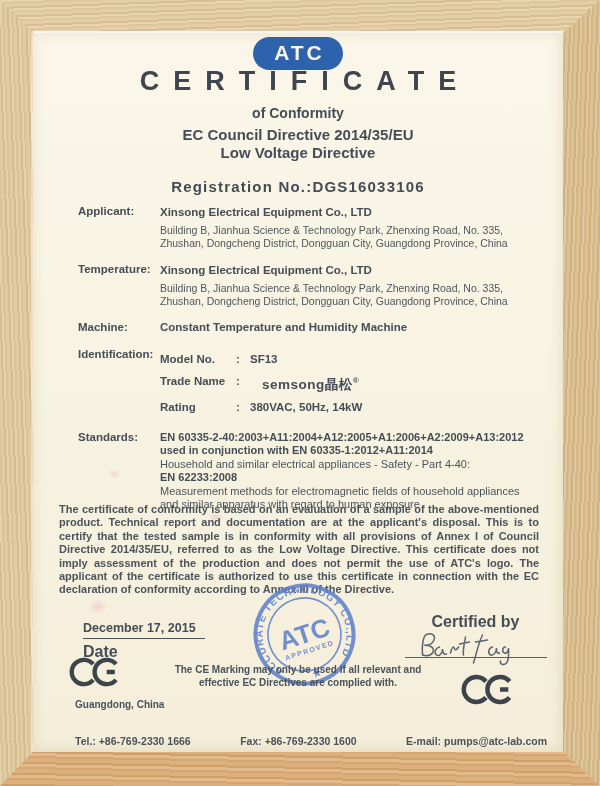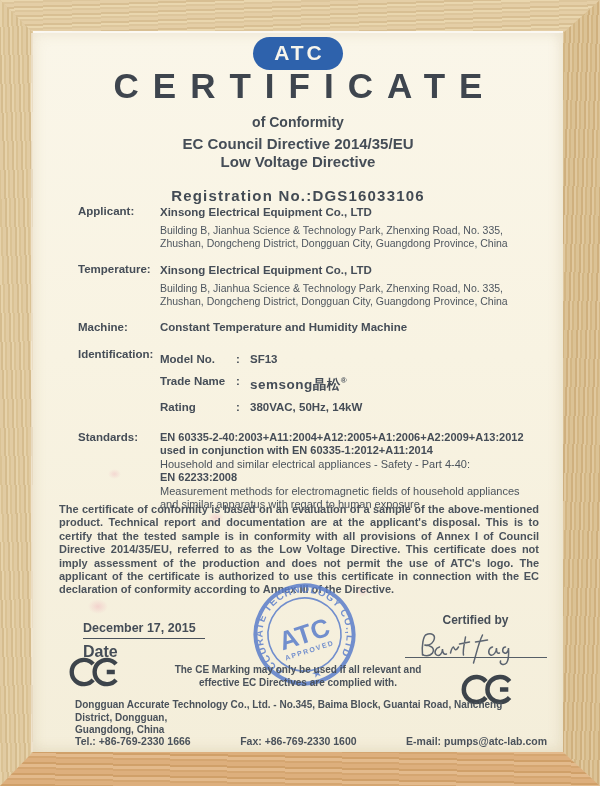--- a/index.html
+++ b/index.html
@@ -49,52 +49,52 @@
   
   .header{position:absolute;top:0;left:0;right:0;text-align:center;}
   .atc-pill{
     display:inline-block;margin-top:4px;
     background:var(--logo-blue);color:#f6f4ec;
     font-weight:bold;font-size:21px;letter-spacing:3px;
     padding:4px 18px 5px 21px;border-radius:17px;
   }
   .cert-title{
     margin-top:-4px;
-    font-size:35px;font-weight:bold;color:#3e454e;
+    font-size:27px;font-weight:bold;color:#3e454e;
     letter-spacing:14px;padding-left:14px;text-align:center;
   }
   .of-conf{margin-top:8px;font-size:14px;font-weight:bold;color:#444c55;}
   .directive{margin-top:5px;font-size:15px;font-weight:bold;color:#454d57;line-height:18px;}
   .directive2{font-size:15px;font-weight:bold;color:#454d57;line-height:18px;}
   .registration{margin-top:16px;font-size:15px;font-weight:bold;letter-spacing:1.2px;color:#434b54;}
   
   .fields{position:absolute;top:172px;left:45px;right:25px;font-size:11.5px;}
   .frow{display:grid;grid-template-columns:82px 1fr;margin-bottom:13px;}
   .flabel{font-weight:bold;}
   .fname{font-weight:bold;line-height:14px;}
   .faddr{font-weight:normal;font-size:10.5px;line-height:13px;margin-top:5px;color:#4e565f;}
   .fvalue{font-weight:bold;}
   .frow.product{margin-bottom:15px;}
   .ident-row{display:grid;grid-template-columns:76px 14px 1fr;line-height:22px;font-weight:bold;}
-  .trade-logo{font-size:13.5px;letter-spacing:.5px;}
+  .trade-logo{font-size:13.5px;letter-spacing:.5px;margin-left:12px;}
   .trade-logo sup{font-size:8px;}
   .std-lines{font-size:11px;line-height:13.5px;font-weight:normal;color:#4b535c;}
   .std-lines .bold{font-weight:bold;color:#454d57;}
   
   .declaration{
     position:absolute;top:470px;left:26px;right:24px;
     font-size:11px;font-weight:bold;line-height:13.4px;
     text-align:justify;color:#4b535c;
   }
   
   .date-block{position:absolute;left:50px;top:588px;width:122px;text-align:left;}
   .date-value{font-size:12.5px;font-weight:bold;border-bottom:1.5px solid #4a525c;padding-bottom:3px;}
   .date-label{margin-top:4px;font-size:16px;font-weight:bold;}
   .certified-block{position:absolute;left:370px;top:580px;width:145px;text-align:center;}
-  .certified-label{font-size:12px;font-weight:bold;}
+  .certified-label{font-size:16px;font-weight:bold;}
   .signature{position:absolute;left:378px;top:594px;}
   .sig-line{position:absolute;left:372px;top:624px;width:142px;border-top:1.5px solid #565e67;}
   
   .stamp{position:absolute;left:219px;top:549px;width:105px;height:105px;transform:rotate(-18deg);opacity:.85;}
   
   .ce-left{position:absolute;left:36px;top:624px;}
   .ce-right{position:absolute;left:428px;top:641px;}
   .ce-notice{
     position:absolute;left:122px;top:631px;width:286px;
     text-align:center;font-size:10px;font-weight:bold;line-height:12.5px;color:#4a525b;
@@ -218,21 +218,20 @@
   <svg class="ce-left" width="62" height="30" viewBox="0 0 92 44">
     <path d="M35.8 10.4 A18 18 0 1 0 35.8 33.6 M69.8 10.4 A18 18 0 1 0 69.8 33.6 M56 22 H68" fill="none" stroke="#3d444b" stroke-width="6.5"></path>
   </svg>
   <svg class="ce-right" width="64" height="31" viewBox="0 0 92 44">
     <path d="M35.8 10.4 A18 18 0 1 0 35.8 33.6 M69.8 10.4 A18 18 0 1 0 69.8 33.6 M56 22 H68" fill="none" stroke="#3d444b" stroke-width="6.5"></path>
   </svg>
 
   <div class="ce-notice">The CE Marking may only be used if all relevant and effective EC Directives are complied with.</div>
 
   <div class="footer-address">
-    <div>Dongguan Accurate Technology Co., Ltd. - No.345, Baima Block, Guantai Road, Nancheng District, Dongguan,</div>
     <div>Guangdong, China</div>
   </div>
   <div class="footer-contacts">
     <span>Tel.: +86-769-2330 1666</span>
     <span>Fax: +86-769-2330 1600</span>
     <span>E-mail: pumps@atc-lab.com</span>
   </div>
 
 </div>
 

